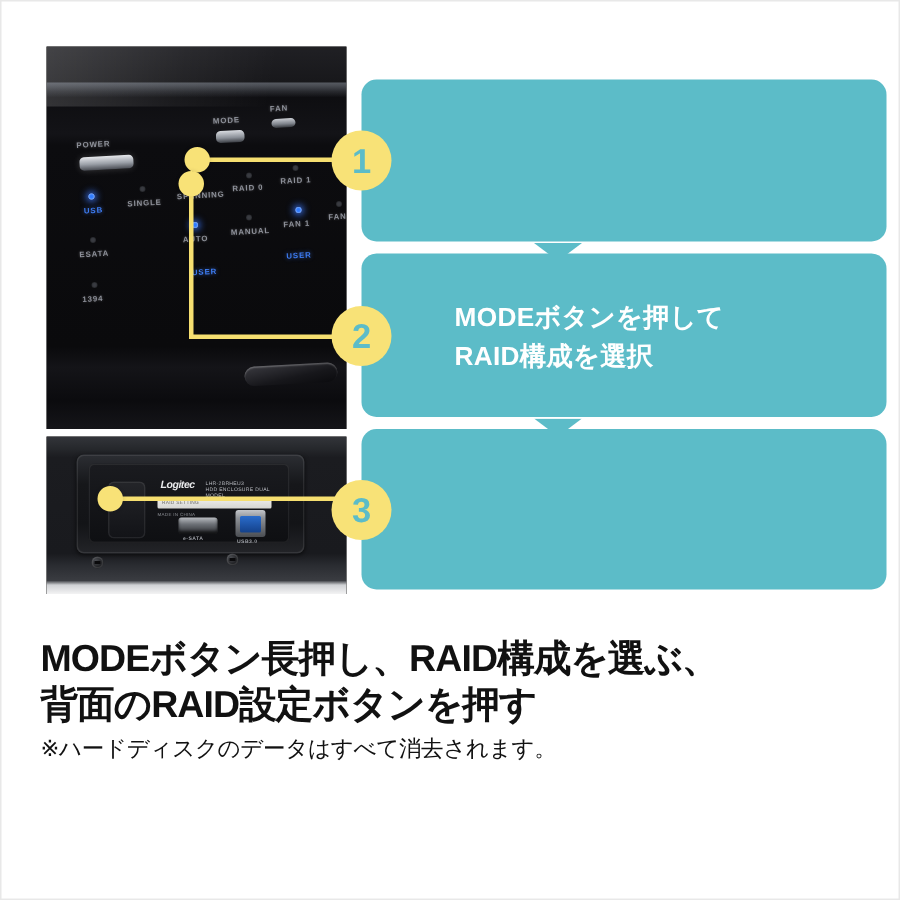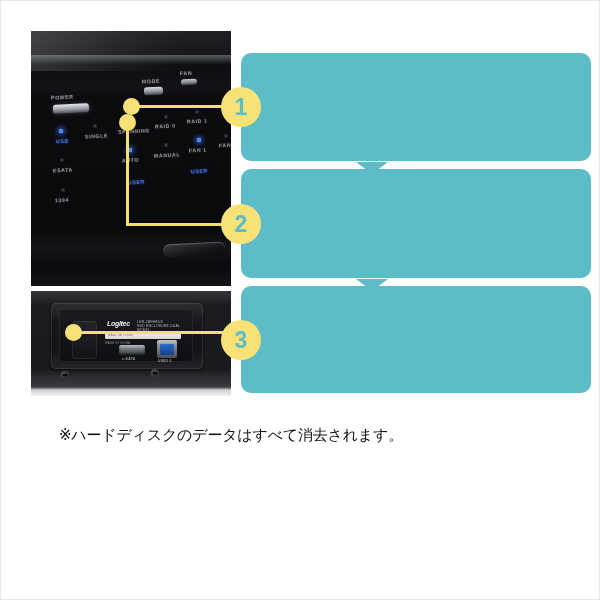--- a/index.html
+++ b/index.html
@@ -296,21 +296,20 @@
     letter-spacing: -0.6px;
     line-height: 31px;
     margin-top: 3px;
   }
   .note {
     color: #111111;
     font-size: 15px;
     letter-spacing: -0.2px;
     line-height: 20px;
     margin-top: 4px;
-    margin-left: 32px;
   }
 </style>
 </head>
 <body>
 
 <div id="page">
 
   <div class="photo" id="photo-front">
     <div class="front-bg"></div>
     <div class="front-sheen"></div>
@@ -398,24 +397,28 @@
   <div class="lead" style="left:78px; top:330px; width:180px; height:3px;"></div>
   <div class="dot" style="left:64px; top:323px;"></div>
 
   <div class="step" style="top:52px; height:108px;">
     <div class="step-num">1</div>
   </div>
   <div class="arrow-down" style="left:355px; top:161px;"></div>
 
   <div class="step" style="top:168px; height:109px;">
     <div class="step-num">2</div>
+    <div class="step-text">MODEボタンを押して
+RAID構成を選択</div>
   </div>
   <div class="arrow-down" style="left:355px; top:278px;"></div>
 
   <div class="step" style="top:285px; height:107px;">
     <div class="step-num">3</div>
   </div>
 
   <div id="bottom">
+    <div class="subline" style="white-space:pre-line;">MODEボタン長押し、RAID構成を選ぶ、
+背面のRAID設定ボタンを押す</div>
     <div class="note">※ハードディスクのデータはすべて消去されます。</div>
   </div>
 
 </div>
 
 </body></html>

